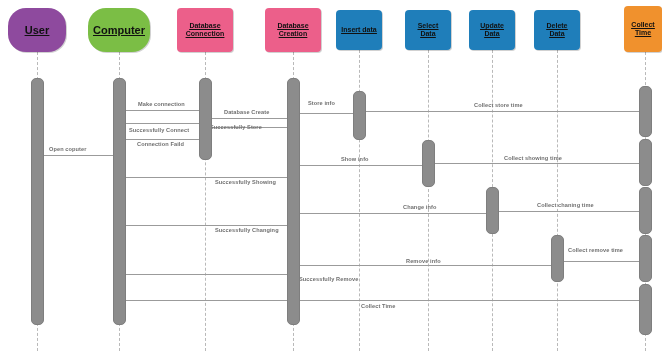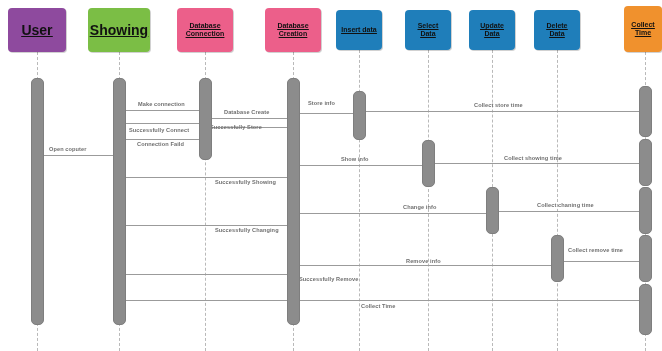--- a/index.html
+++ b/index.html
@@ -27,21 +27,21 @@
     justify-content:center;
     text-align:center;
     line-height:1.15;
     color:#111111;
     font-size:7px;
     font-weight:600;
     text-decoration:underline;
     padding:2px;
     box-shadow:1px 1px 0 rgba(0,0,0,0.18);
   }
-  .actor.big{font-size:14px;font-weight:700;}
+  .actor.big{font-size:11px;font-weight:700;border-radius:18px;}
   .actor-label{
     text-decoration:underline;
     white-space:pre-line;
     display:block;
   }
   
   .lifeline{
     position:absolute;
     width:0;
     border-left:1px dashed #b9b9b9;
@@ -180,21 +180,21 @@
       <div class="act" style="left: 639px; top: 139px; width: 13px; height: 47px;"></div>
       <div class="act" style="left: 639px; top: 187px; width: 13px; height: 47px;"></div>
       <div class="act" style="left: 639px; top: 235px; width: 13px; height: 47px;"></div>
       <div class="act" style="left: 639px; top: 284px; width: 13px; height: 51px;"></div>
     </div>
   <div id="actors-layer">
       <div class="actor big" style="left: 8px; top: 8px; width: 58px; height: 44px; background: rgb(142, 74, 158);">
         <span class="actor-label">User</span>
       </div>
       <div class="actor big" style="left: 88px; top: 8px; width: 62px; height: 44px; background: rgb(123, 190, 69);">
-        <span class="actor-label">Showing</span>
+        <span class="actor-label">Computer</span>
       </div>
       <div class="actor" style="left: 177px; top: 8px; width: 56px; height: 44px; background: rgb(236, 95, 138);">
         <span class="actor-label">Database
 Connection</span>
       </div>
       <div class="actor" style="left: 265px; top: 8px; width: 56px; height: 44px; background: rgb(236, 95, 138);">
         <span class="actor-label">Database
 Creation</span>
       </div>
       <div class="actor" style="left: 336px; top: 10px; width: 46px; height: 40px; background: rgb(31, 126, 186);">

